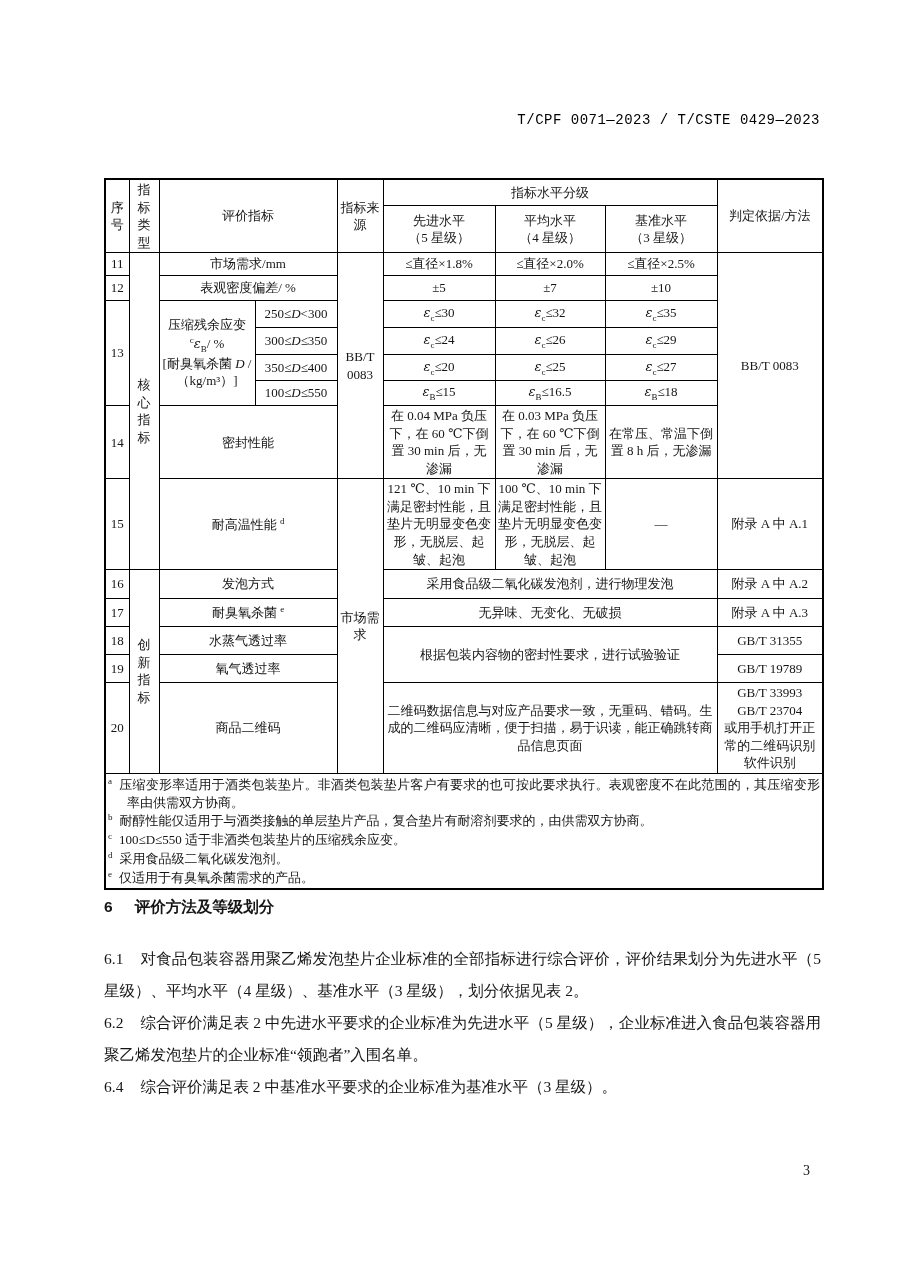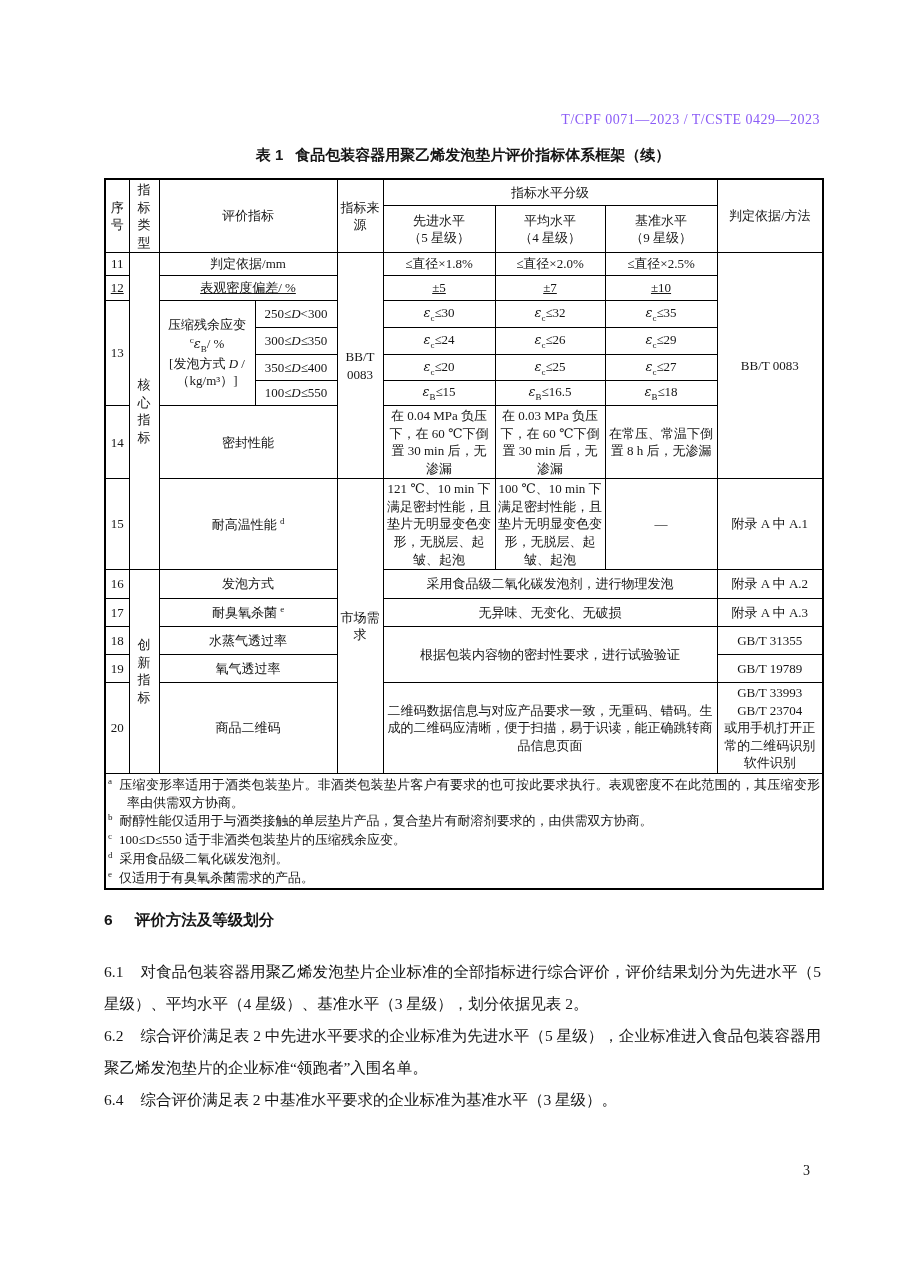--- a/index.html
+++ b/index.html
@@ -3,75 +3,74 @@
 <meta charset="utf-8">
 <style>
   html,body{margin:0;padding:0;background:#e8e8e8;}
   .page{
     position:relative;width:900px;height:1274px;background:#ffffff;
     font-family:"Liberation Serif","DejaVu Serif",serif;color:#111;
     margin:0 auto;overflow:hidden;
   }
   .doc-number{
     position:absolute;top:112px;right:80px;
-    font-family:Liberation Serif, serif;
-    font-size:14px;letter-spacing:.5px;color:#8b5cf6;
+    font-family:Liberation Mono, monospace;
+    font-size:14px;letter-spacing:.5px;color:#000000;
   }
   .table-title{
     position:absolute;top:146px;left:104px;width:718px;text-align:center;
     font-family:"Liberation Sans","DejaVu Sans",sans-serif;
     font-weight:bold;font-size:15px;color:#151515;
   }
   .title-gap{display:inline-block;width:12px;}
   table.main{
     position:absolute;top:178px;left:104px;width:718px;
     border-collapse:collapse;table-layout:fixed;
     border:2px solid #000;
     font-size:13px;color:#151515;
   }
   table.main th,table.main td{
     border:1px solid #000;padding:1px 2px;text-align:center;vertical-align:middle;
     font-weight:normal;line-height:1.35;overflow:hidden;
   }
   tr.h1{height:25px;}
   tr.h2{height:44px;}
-  tr.rh11{height:23px;} tr.rh12{height:25px;text-decoration:underline;}
+  tr.rh11{height:23px;} tr.rh12{height:25px;}
   tr.rh13a{height:27px;} tr.rh13b{height:27px;margin-left:18px;} tr.rh13c{height:26px;} tr.rh13d{height:25px;}
   tr.rh14{height:67px;} tr.rh15{height:75px;}
   tr.rh16{height:29px;} tr.rh17{height:28px;margin-top:10px;} tr.rh18{height:28px;} tr.rh19{height:28px;}
   tr.rh20{height:87px;}
   td.desc{text-align:justify;text-justify:inter-ideograph;padding:2px 4px;line-height:1.5;}
   td.qr{text-align:justify;text-justify:inter-ideograph;padding:3px 7px;line-height:26px;}
   td.qrbasis{line-height:17px;padding:2px 3px;}
   .eps{font-style:italic;font-family:"DejaVu Serif",serif;}
   sub.ss{font-size:9px;}
   sup.ind{font-size:9px;}
   td.fnrow{padding:7px 10px 8px 13px;text-align:left;vertical-align:top;line-height:21px;font-size:13px;}
   .fn{padding-left:19px;text-indent:-19px;text-align:justify;}
   .fn sup{font-size:9px;margin-right:7px;}
   .section{
     position:absolute;top:893px;left:104px;width:717px;color:#151515;
   }
   .section h2{
-    margin:17px 0 25px 0;font-size:15.5px;
+    margin:4px 0 25px 0;font-size:15.5px;
     font-family:"Liberation Sans","DejaVu Sans",sans-serif;font-weight:bold;
   }
   .h-gap{display:inline-block;width:22px;}
   .clause{margin:0;font-size:15.5px;line-height:32px;text-align:justify;text-justify:inter-ideograph;}
   .clause .num{margin-right:17px;}
   .page-number{position:absolute;top:1163px;left:803px;font-size:14px;color:#151515;}
 </style>
 </head>
 <body>
 
 <div class="page">
 
   <div class="doc-number">T/CPF 0071—2023 / T/CSTE 0429—2023</div>
 
-  <div class="table-title"><span>表 1</span><span class="title-gap"></span><span>食品包装容器用聚乙烯发泡垫片评价指标体系框架（续）</span></div>
 
   <table class="main">
     <colgroup>
       <col style="width:24px">
         <col style="width:30px">
         <col style="width:96px">
         <col style="width:82px">
       <col style="width:46px">
         <col style="width:112px">
         <col style="width:110px">
@@ -91,47 +90,47 @@
       <th>
             <div>先进水平</div>
             <div>（5 星级）</div>
           </th>
       <th>
             <div>平均水平</div>
             <div>（4 星级）</div>
           </th>
       <th>
             <div>基准水平</div>
-            <div>（9 星级）</div>
+            <div>（3 星级）</div>
           </th>
     </tr>
 
     <tr class="rh11">
       <td>11</td>
       <td rowspan="8">核心指标</td>
-      <td colspan="2">判定依据/mm</td>
+      <td colspan="2">市场需求/mm</td>
       <td rowspan="7">BB/T 0083</td>
       <td>≤直径×1.8%</td>
       <td>≤直径×2.0%</td>
       <td>≤直径×2.5%</td>
       <td rowspan="7">BB/T 0083</td>
     </tr>
     <tr class="rh12">
       <td>12</td>
       <td colspan="2">表观密度偏差/ %</td>
       <td>±5</td>
       <td>±7</td>
       <td>±10</td>
     </tr>
     <tr class="rh13a">
       <td rowspan="4">13</td>
       <td rowspan="4">
         <div>压缩残余应变</div>
         <div><sup class="ind">c</sup><span class="eps">ε</span><sub class="ss">B</sub><span>/ %</span></div>
-        <div><span>[发泡方式 </span><i>D</i><span> /</span></div>
+        <div><span>[耐臭氧杀菌 </span><i>D</i><span> /</span></div>
         <div>（kg/m³）]</div>
       </td>
       <td><span>250≤</span><i>D</i><span>&lt;300</span></td>
       <td><span class="eps">ε</span><sub class="ss">c</sub><span>≤30</span></td>
       <td><span class="eps">ε</span><sub class="ss">c</sub><span>≤32</span></td>
       <td><span class="eps">ε</span><sub class="ss">c</sub><span>≤35</span></td>
     </tr>
     <tr class="rh13b">
       <td><span>300≤</span><i>D</i><span>≤350</span></td>
       <td><span class="eps">ε</span><sub class="ss">c</sub><span>≤24</span></td>

